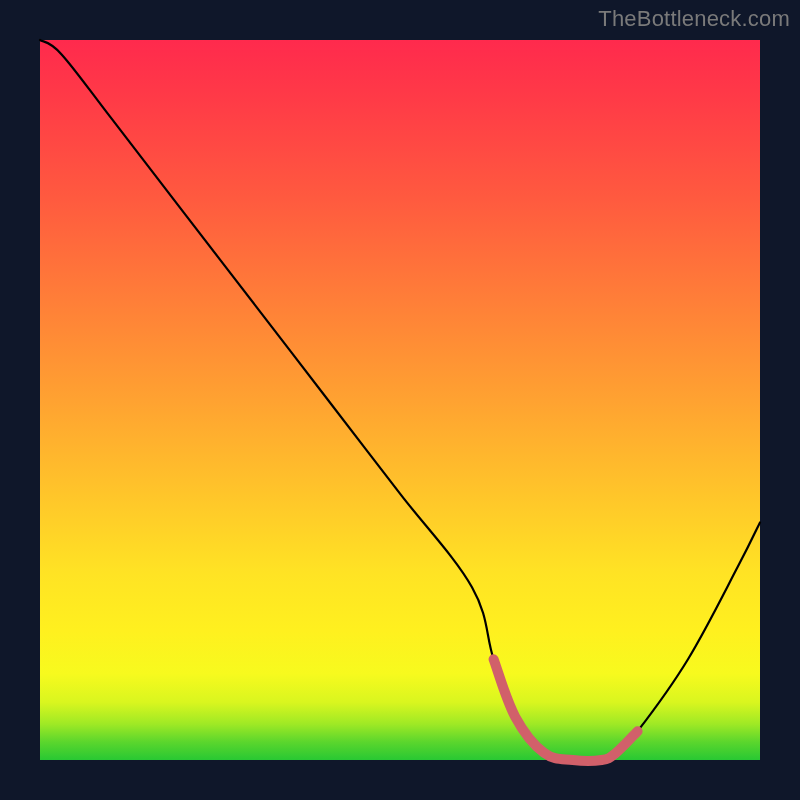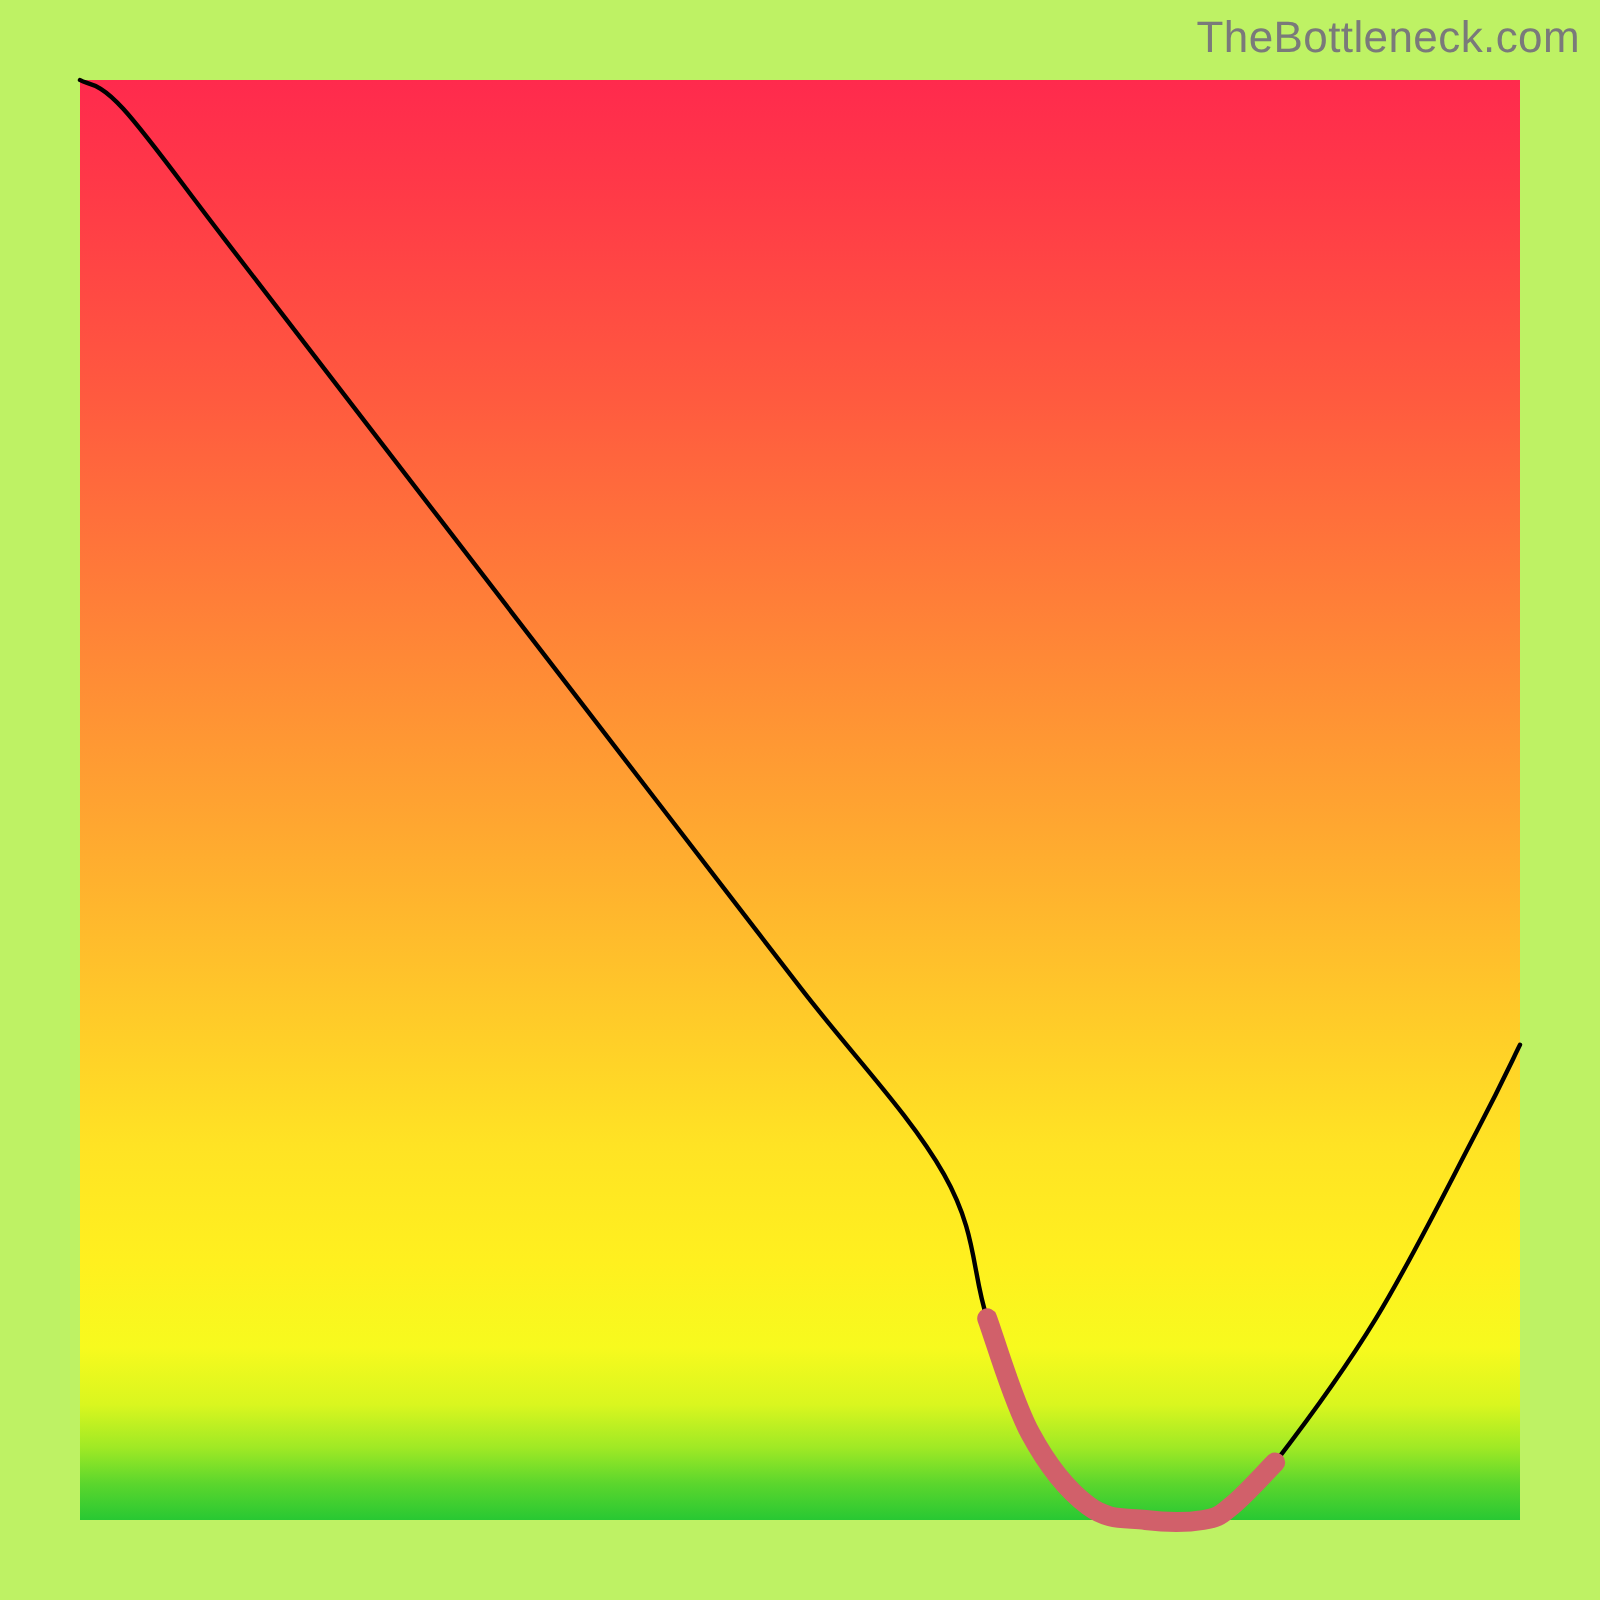--- a/index.html
+++ b/index.html
@@ -9,21 +9,21 @@
     height: 800px;
     background: #000;
     overflow: hidden;
   }
   .frame {
     position: absolute;
     left: 0;
     top: 0;
     width: 800px;
     height: 800px;
-    background: #bef264;
+    background: #0f172a;
     text-decoration: underline;
   }
   .plot-area {
     position: absolute;
     left: 40px;
     top: 40px;
     width: 720px;
     height: 720px;
     
     background: linear-gradient(

